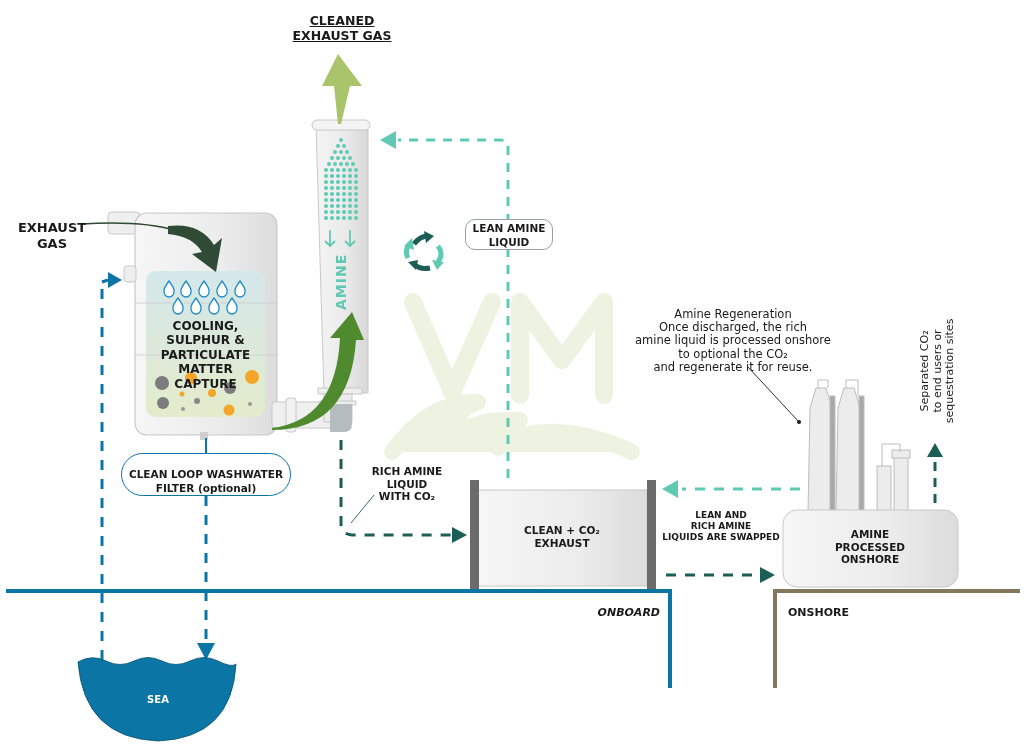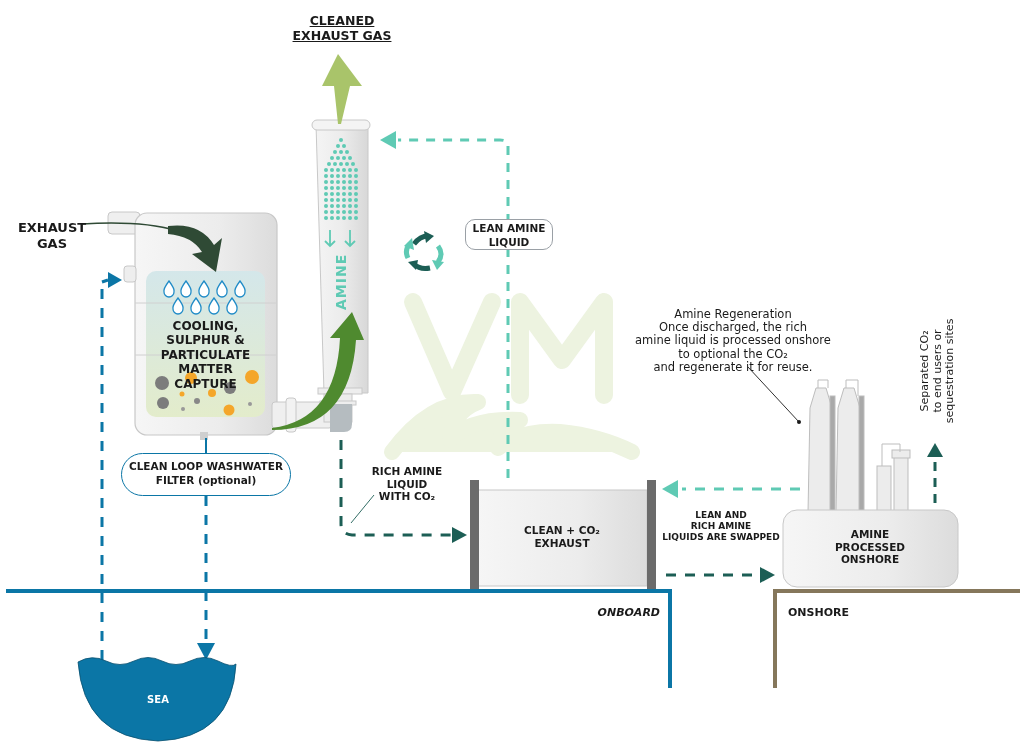--- a/index.html
+++ b/index.html
@@ -261,21 +261,21 @@
   <span>GAS</span>
 </div>
 
 <div class="lbl" style="left:146px;top:319px;width:119px;font-size:12px;text-align:center;">
   <span>COOLING,</span>
   <span>SULPHUR &amp;</span>
   <span>PARTICULATE</span>
   <span>MATTER CAPTURE</span>
 </div>
 
-<div class="pill" style="left:121px;top:453px;width:170px;height:43px;border-radius:22px;border-color:#0b76a6;padding-top:6px;">
+<div class="pill" style="left:121px;top:453px;width:170px;height:43px;border-radius:22px;border-color:#0b76a6;padding-top:14px;">
   <span>CLEAN LOOP WASHWATER</span>
   <span>FILTER (optional)</span>
 </div>
 
 <div class="pill" style="left:465px;top:219px;width:88px;height:31px;padding-top:2px;">
   <span>LEAN AMINE</span>
   <span>LIQUID</span>
 </div>
 
 <div class="lbl" style="left:362px;top:465px;width:90px;font-size:10.5px;">

